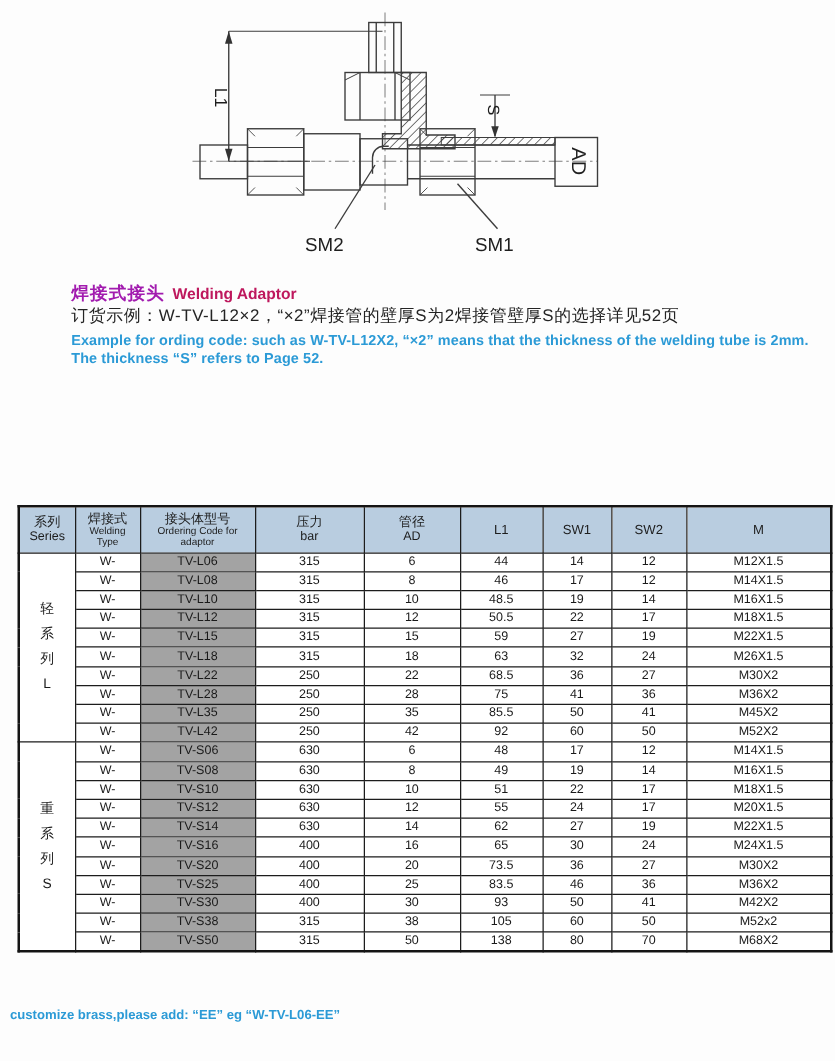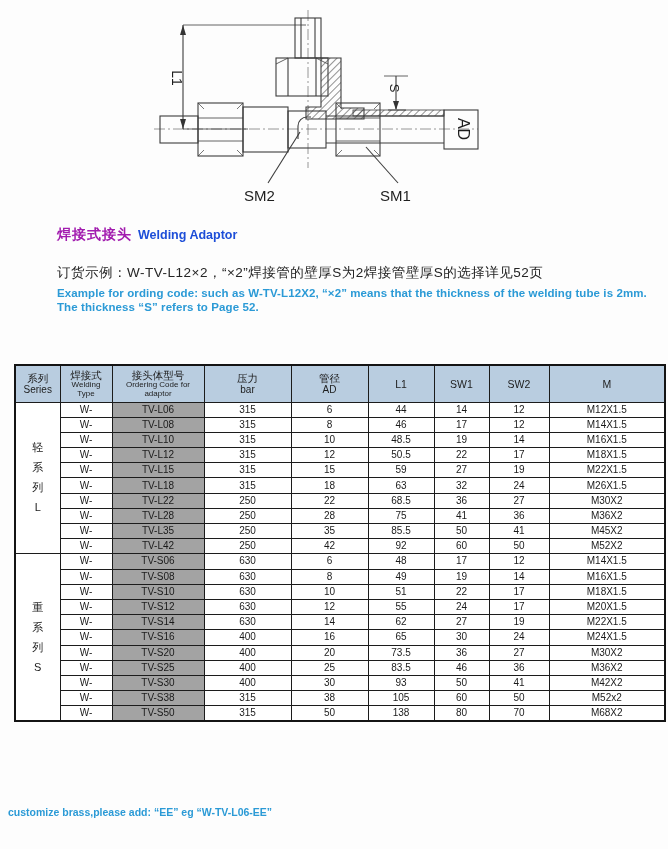--- a/index.html
+++ b/index.html
@@ -6,26 +6,26 @@
   html,body { width:668px; height:849px; background:#fdfdfd; font-family:"Liberation Sans","DejaVu Sans",sans-serif; color:#1d1d1d; }
   .page { position:relative; width:668px; height:849px; overflow:hidden; background:#fdfdfd; }
 
   
   .drawing { position:absolute; left:148px; top:6px; width:344px; height:206px; }
 
   
   .intro { position:absolute; left:57px; top:226px; width:590px; }
   .intro .line1 { font-size:14px; letter-spacing:1px; }
   .intro .line1 .zh { font-weight:bold; color:#a21caf; }
-  .intro .line1 .en { color:#1d4ed8; font-size:12.5px; font-weight:bold; margin-left:6px; letter-spacing:0; }
-  .intro .line2 { font-size:13.5px; color:#242424; margin-top:20px; letter-spacing:0.5px; }
+  .intro .line1 .en { color:#be185d; font-size:12.5px; font-weight:bold; margin-left:6px; letter-spacing:0; }
+  .intro .line2 { font-size:13.5px; color:#242424; margin-top:0; letter-spacing:0.5px; }
   .intro .en-block { color:#2b9ad6; font-size:11.5px; margin-top:4px; line-height:1.25; font-weight:bold; letter-spacing:0.1px; }
 
   
-  .spec-table { position:absolute; left:14px; top:364px; width:650px; border-collapse:collapse; table-layout:fixed; }
+  .spec-table { position:absolute; left:14px; top:404px; width:650px; border-collapse:collapse; table-layout:fixed; }
   .spec-table th, .spec-table td { border:1px solid #1c1c1c; text-align:center; vertical-align:middle; overflow:hidden; }
   .spec-table { border:2px solid #141414; }
   .spec-table thead th { background:#b9cde0; height:37px; font-weight:normal; padding:1px 0; }
   .spec-table thead .zh { font-size:10.5px; line-height:1.15; }
   .spec-table thead .en { font-size:8px; line-height:1.05; }
   .spec-table thead .en2 { font-size:10px; line-height:1.15; }
   .spec-table thead .one { font-size:10.5px; }
   .spec-table tbody td { height:15.2px; font-size:10px; line-height:1; background:#ffffff; color:#1a1a1a; padding:0; }
   .spec-table tbody td.code-cell { background:#a3a3a3; }
   .spec-table tbody td.series-cell { background:#ffffff; font-size:11px; padding:4px 0; vertical-align:middle; }

